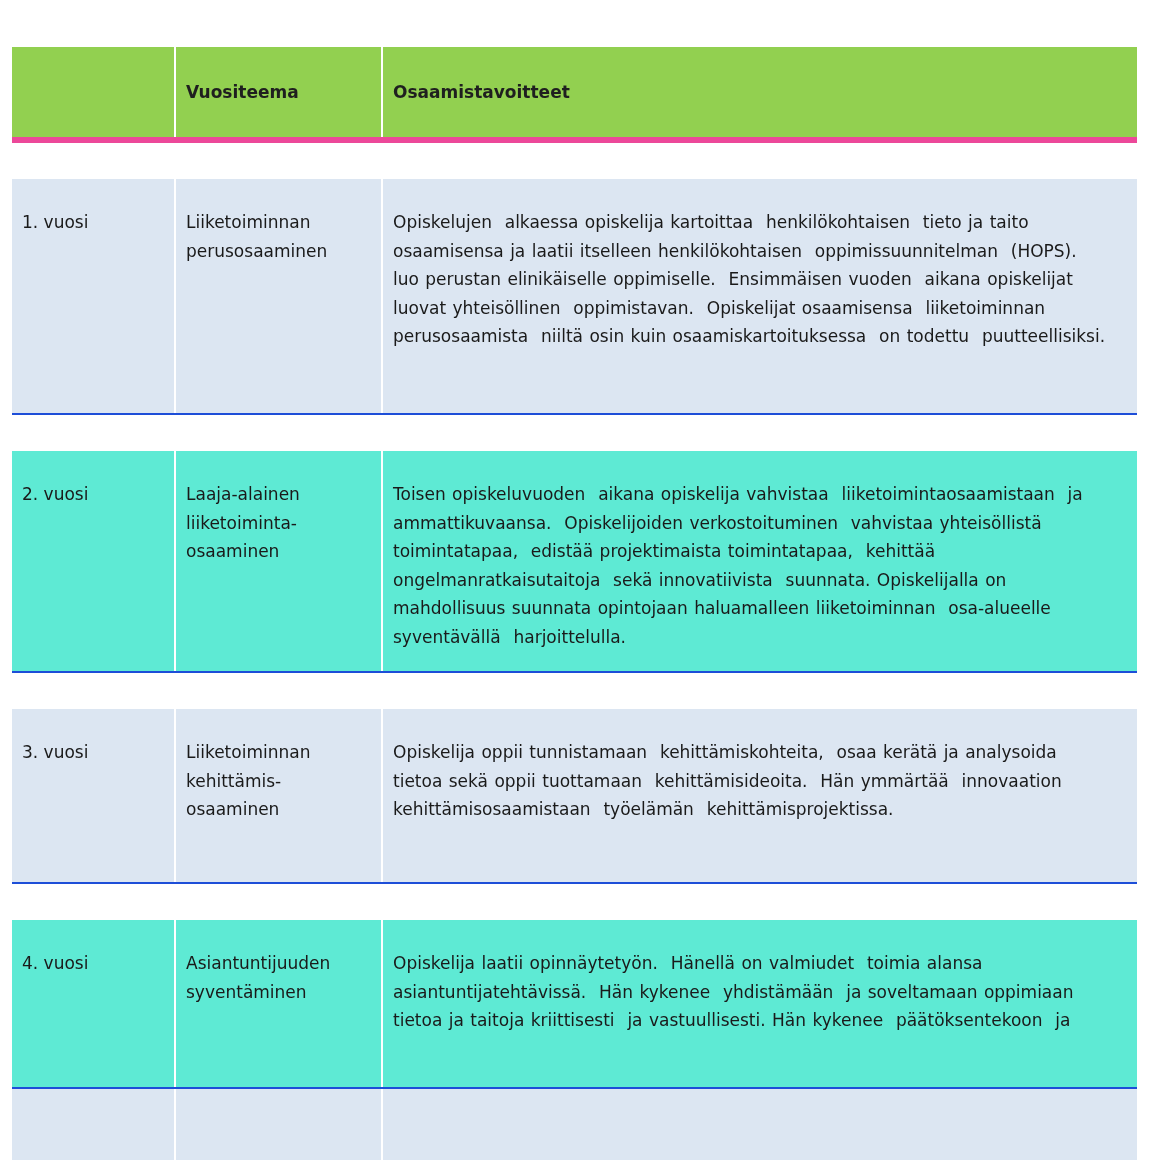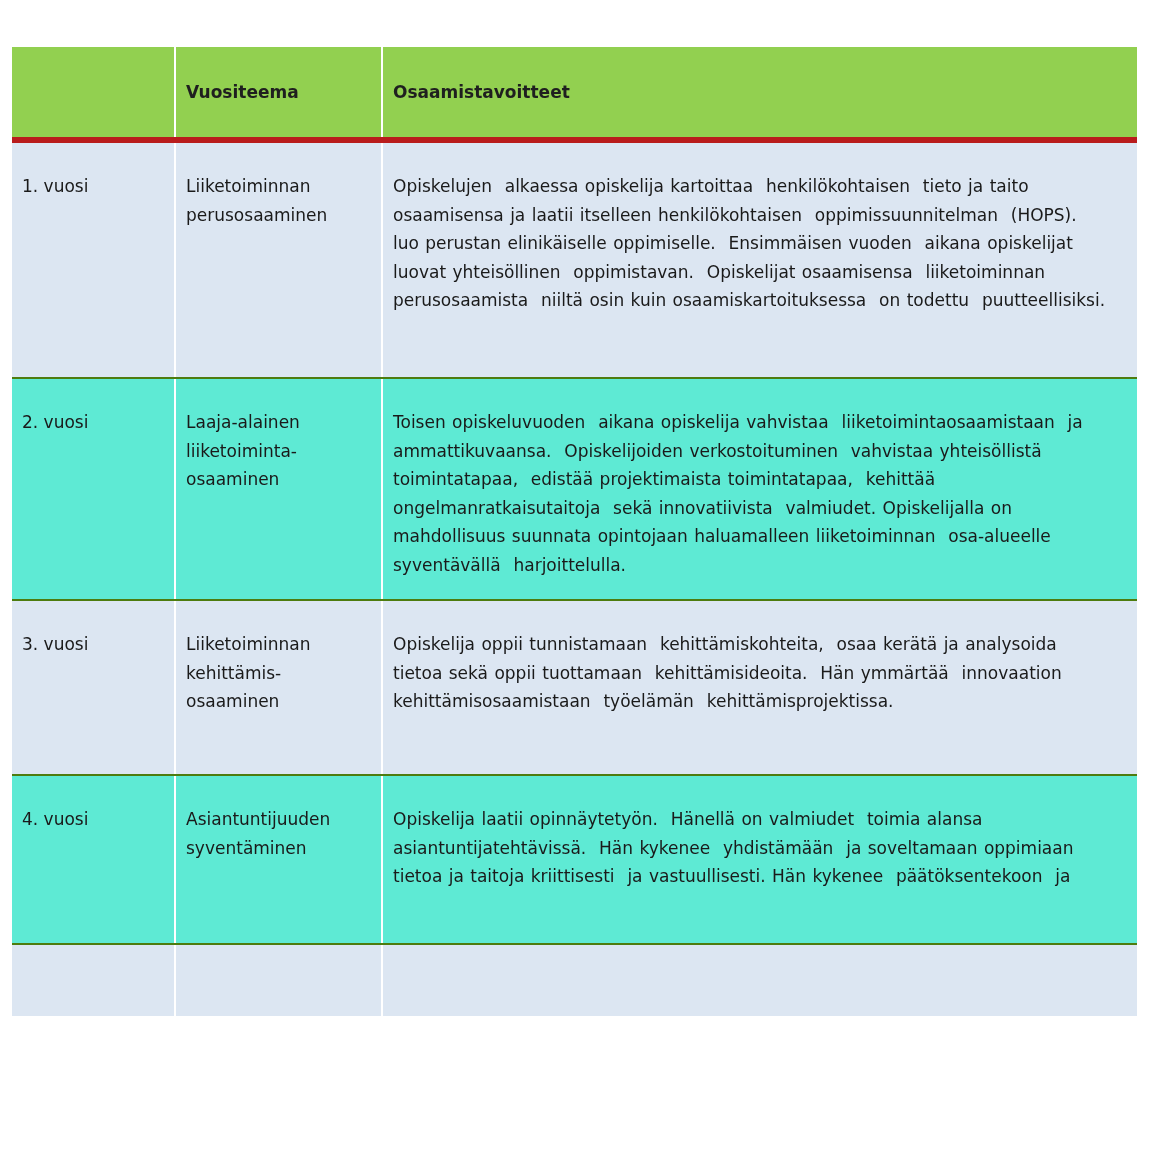--- a/index.html
+++ b/index.html
@@ -5,27 +5,27 @@
     html, body { margin: 0; padding: 0; background: #ffffff; }
     body { width: 1150px; height: 1175px; position: relative; overflow: hidden;
            font-family: "DejaVu Sans", sans-serif; color: #1a1a1a; }
     .tbl { position: absolute; left: 12px; top: 47px; width: 1125px; }
     .row { display: flex; }
     .cell { box-sizing: border-box; border-right: 2px solid #ffffff; }
     .cell:last-child { border-right: none; }
     .c1 { width: 164px; }
     .c2 { width: 207px; }
     .c3 { width: 754px; }
-    .hdr { height: 90px; background: #92d050; border-bottom: 6px solid #b91c1c; }
+    .hdr { height: 90px; background: #92d050; border-bottom: 6px solid #ec4899; }
     .hdr .cell { display: flex; align-items: center; padding-left: 10px;
                  font-weight: bold; font-size: 17px; color: #1f1f1f; }
     .body .cell { padding: 29px 10px 0 10px; font-size: 17px; line-height: 28.6px; }
     .light { background: #dce6f2; }
     .dark  { background: #5eead4; }
-    .sep { border-bottom: 2px solid #4d7c0f; }
+    .sep { border-bottom: 2px solid #1d4ed8; margin-top: 36px; }
     .r1 { height: 234px; }
     .r2 { height: 220px; }
     .r3 { height: 173px; }
     .r4 { height: 167px; }
     .r5 { height: 71px; }
     .c3 { word-spacing: 1px; }
   </style>
 </head>
 <body>
 
@@ -55,21 +55,21 @@
       <div class="cell c1">2. vuosi</div>
       <div class="cell c2">
           <div style="white-space: pre;">Laaja-alainen</div>
           <div style="white-space: pre;">liiketoiminta-</div>
           <div style="white-space: pre;">osaaminen</div>
         </div>
       <div class="cell c3">
           <div style="white-space: pre;">Toisen opiskeluvuoden  aikana opiskelija vahvistaa  liiketoimintaosaamistaan  ja</div>
           <div style="white-space: pre;">ammattikuvaansa.  Opiskelijoiden verkostoituminen  vahvistaa yhteisöllistä</div>
           <div style="white-space: pre;">toimintatapaa,  edistää projektimaista toimintatapaa,  kehittää</div>
-          <div style="white-space: pre;">ongelmanratkaisutaitoja  sekä innovatiivista  valmiudet. Opiskelijalla on</div>
+          <div style="white-space: pre;">ongelmanratkaisutaitoja  sekä innovatiivista  suunnata. Opiskelijalla on</div>
           <div style="white-space: pre;">mahdollisuus suunnata opintojaan haluamalleen liiketoiminnan  osa-alueelle</div>
           <div style="white-space: pre;">syventävällä  harjoittelulla.</div>
         </div>
     </div>
     <div class="row light sep r3">
       <div class="cell c1">3. vuosi</div>
       <div class="cell c2">
           <div style="white-space: pre;">Liiketoiminnan</div>
           <div style="white-space: pre;">kehittämis-</div>
           <div style="white-space: pre;">osaaminen</div>

